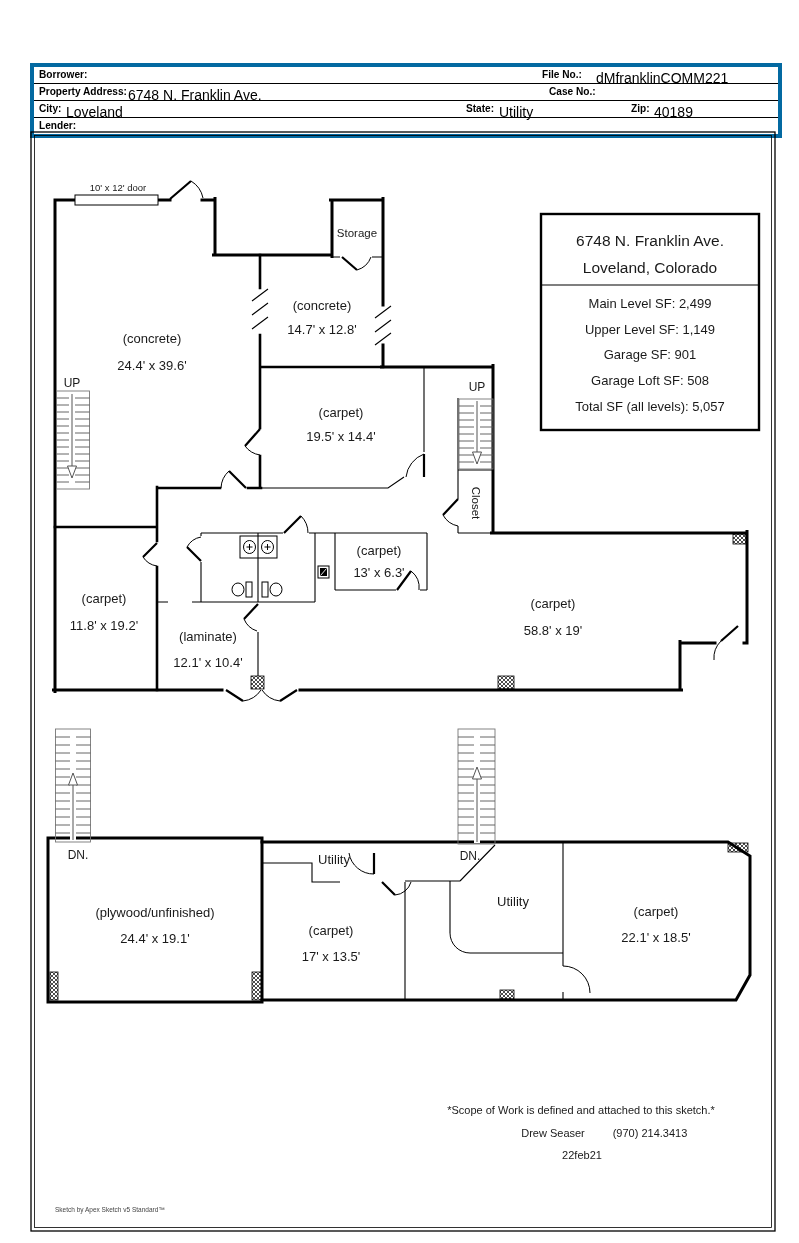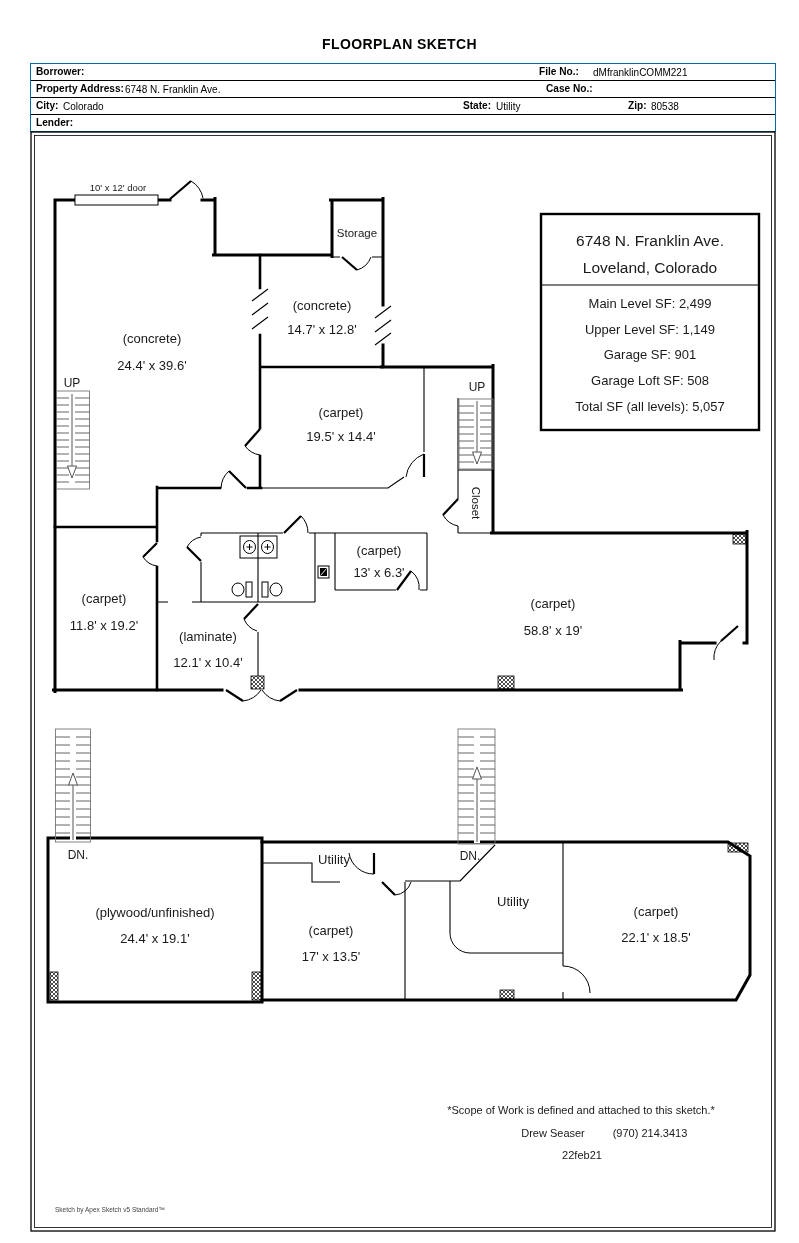--- a/index.html
+++ b/index.html
@@ -1,62 +1,61 @@
 <!DOCTYPE html>
 <html><head>
 <meta charset="utf-8">
 <style>
   html,body{margin:0;padding:0;background:#fff;}
   .page{position:relative;width:799px;height:1243px;background:#fff;overflow:hidden;
         font-family:"Liberation Sans",sans-serif;color:#000;}
   .title{position:absolute;top:36px;left:0;width:100%;text-align:center;
          font-size:14px;font-weight:bold;letter-spacing:.4px;}
   
-  .hdr{position:absolute;left:30px;top:63px;width:744px;border:1px solid #0369a1;background:#fff;}
+  .hdr{position:absolute;left:30px;top:63px;width:744px;border:4px solid #0369a1;background:#fff;}
   .hdr-row{position:relative;height:16px;border-bottom:1px solid #000;}
   .hdr-row:last-child{border-bottom:none;text-decoration:underline;}
   .hl{position:absolute;top:1px;font-size:11px;font-weight:bold;white-space:nowrap;
       transform:scaleX(.92);transform-origin:left;}
-  .hv{position:absolute;top:2.5px;font-size:10px;white-space:nowrap;}
+  .hv{position:absolute;top:2.5px;font-size:14px;white-space:nowrap;}
   svg{position:absolute;left:0;top:0;}
   svg text{font-family:"Liberation Sans",sans-serif;fill:#1a1a1a;}
   .room-t{font-size:13px;}
   .small-t{font-size:11.5px;}
   .updn-t{font-size:12px;}
   .info-title{font-size:15.5px;}
   .info-item{font-size:13px;}
   .foot-t{font-size:11px;}
   .credit-t{font-size:6.5px;fill:#444;}
   .doorlbl-t{font-size:9.5px;}
 </style>
 </head>
 <body>
 
 <div class="page">
 
-  <div class="title">FLOORPLAN SKETCH</div>
 
   <div class="hdr">
     <div class="hdr-row">
       <span class="hl" style="left:5px">Borrower:</span>
       <span class="hl" style="left:508px">File No.:</span>
       <span class="hv" style="left:562px">dMfranklinCOMM221</span>
     </div>
     <div class="hdr-row">
       <span class="hl" style="left:5px">Property Address:</span>
       <span class="hv" style="left:94px">6748 N. Franklin Ave.</span>
       <span class="hl" style="left:515px">Case No.:</span>
     </div>
     <div class="hdr-row">
       <span class="hl" style="left:5px">City:</span>
-      <span class="hv" style="left:32px">Colorado</span>
+      <span class="hv" style="left:32px">Loveland</span>
       <span class="hl" style="left:432px">State:</span>
       <span class="hv" style="left:465px">Utility</span>
       <span class="hl" style="left:597px">Zip:</span>
-      <span class="hv" style="left:620px">80538</span>
+      <span class="hv" style="left:620px">40189</span>
     </div>
     <div class="hdr-row">
       <span class="hl" style="left:5px">Lender:</span>
     </div>
   </div>
 
   <svg width="799" height="1243" viewBox="0 0 799 1243">
     <defs>
       <pattern id="hatch" width="4" height="4" patternUnits="userSpaceOnUse">
         <path d="M0,4 L4,0 M0,0 L4,4" stroke="#000" stroke-width="0.7" fill="none"></path>

